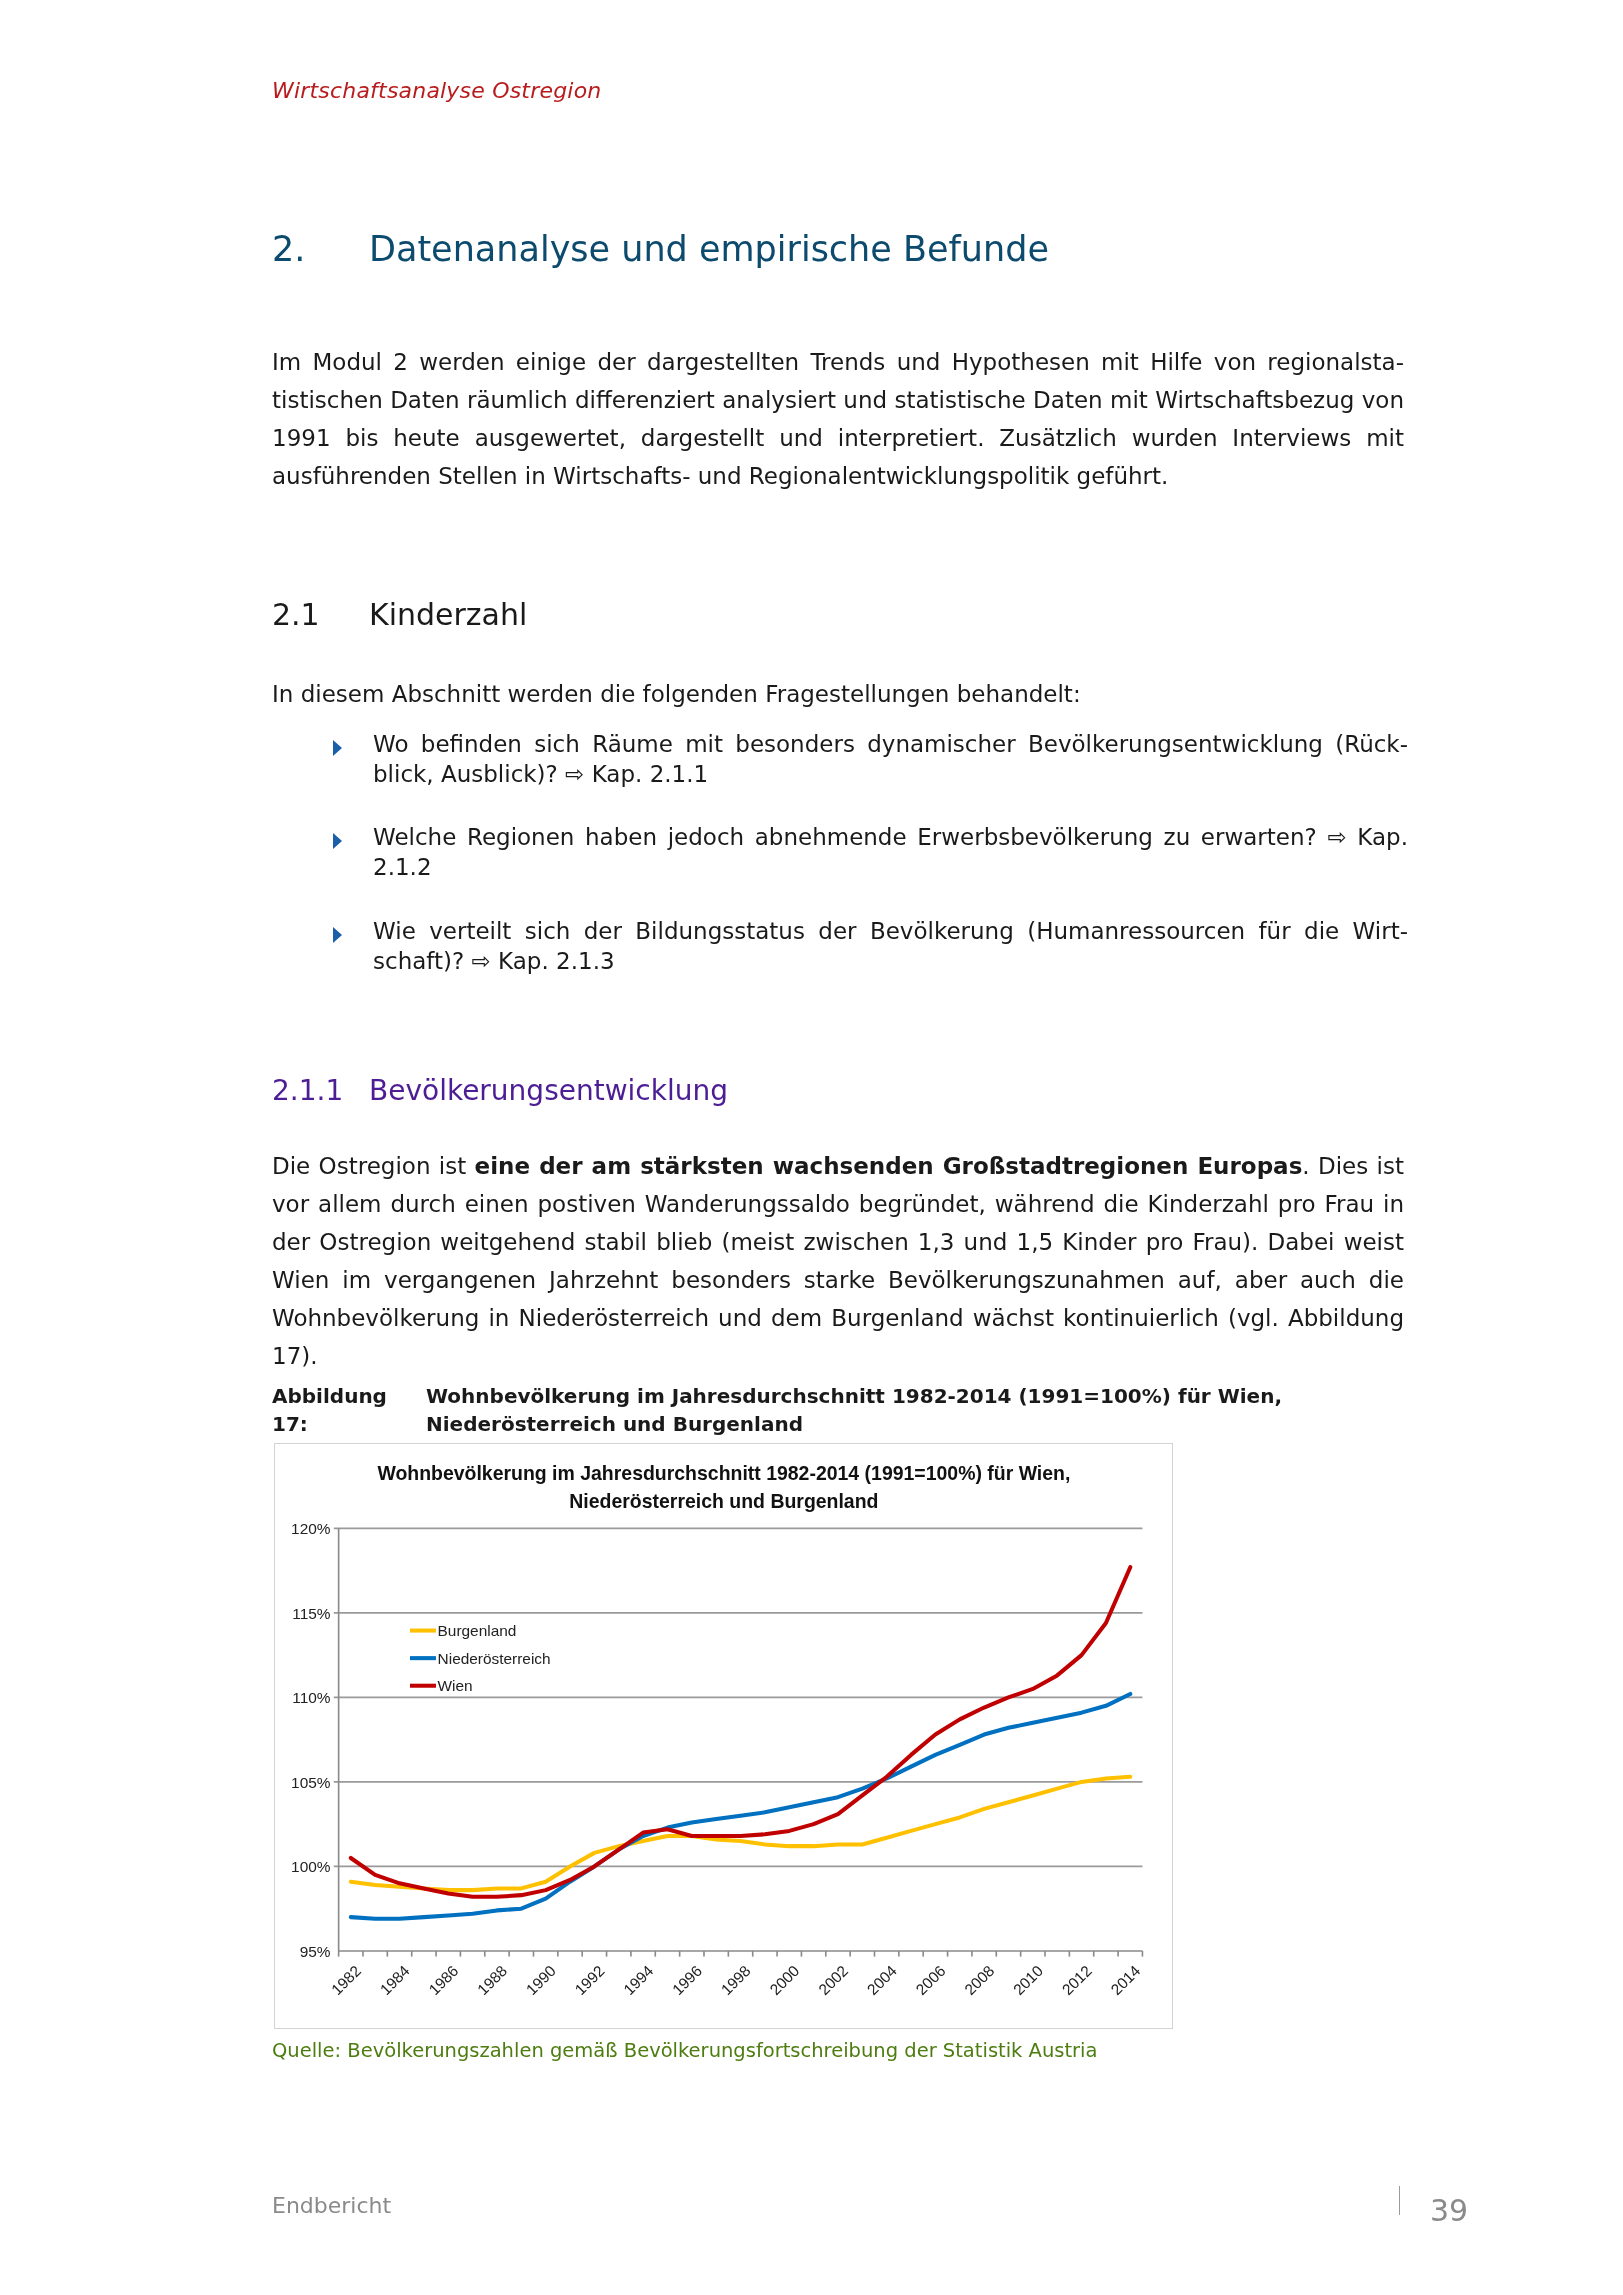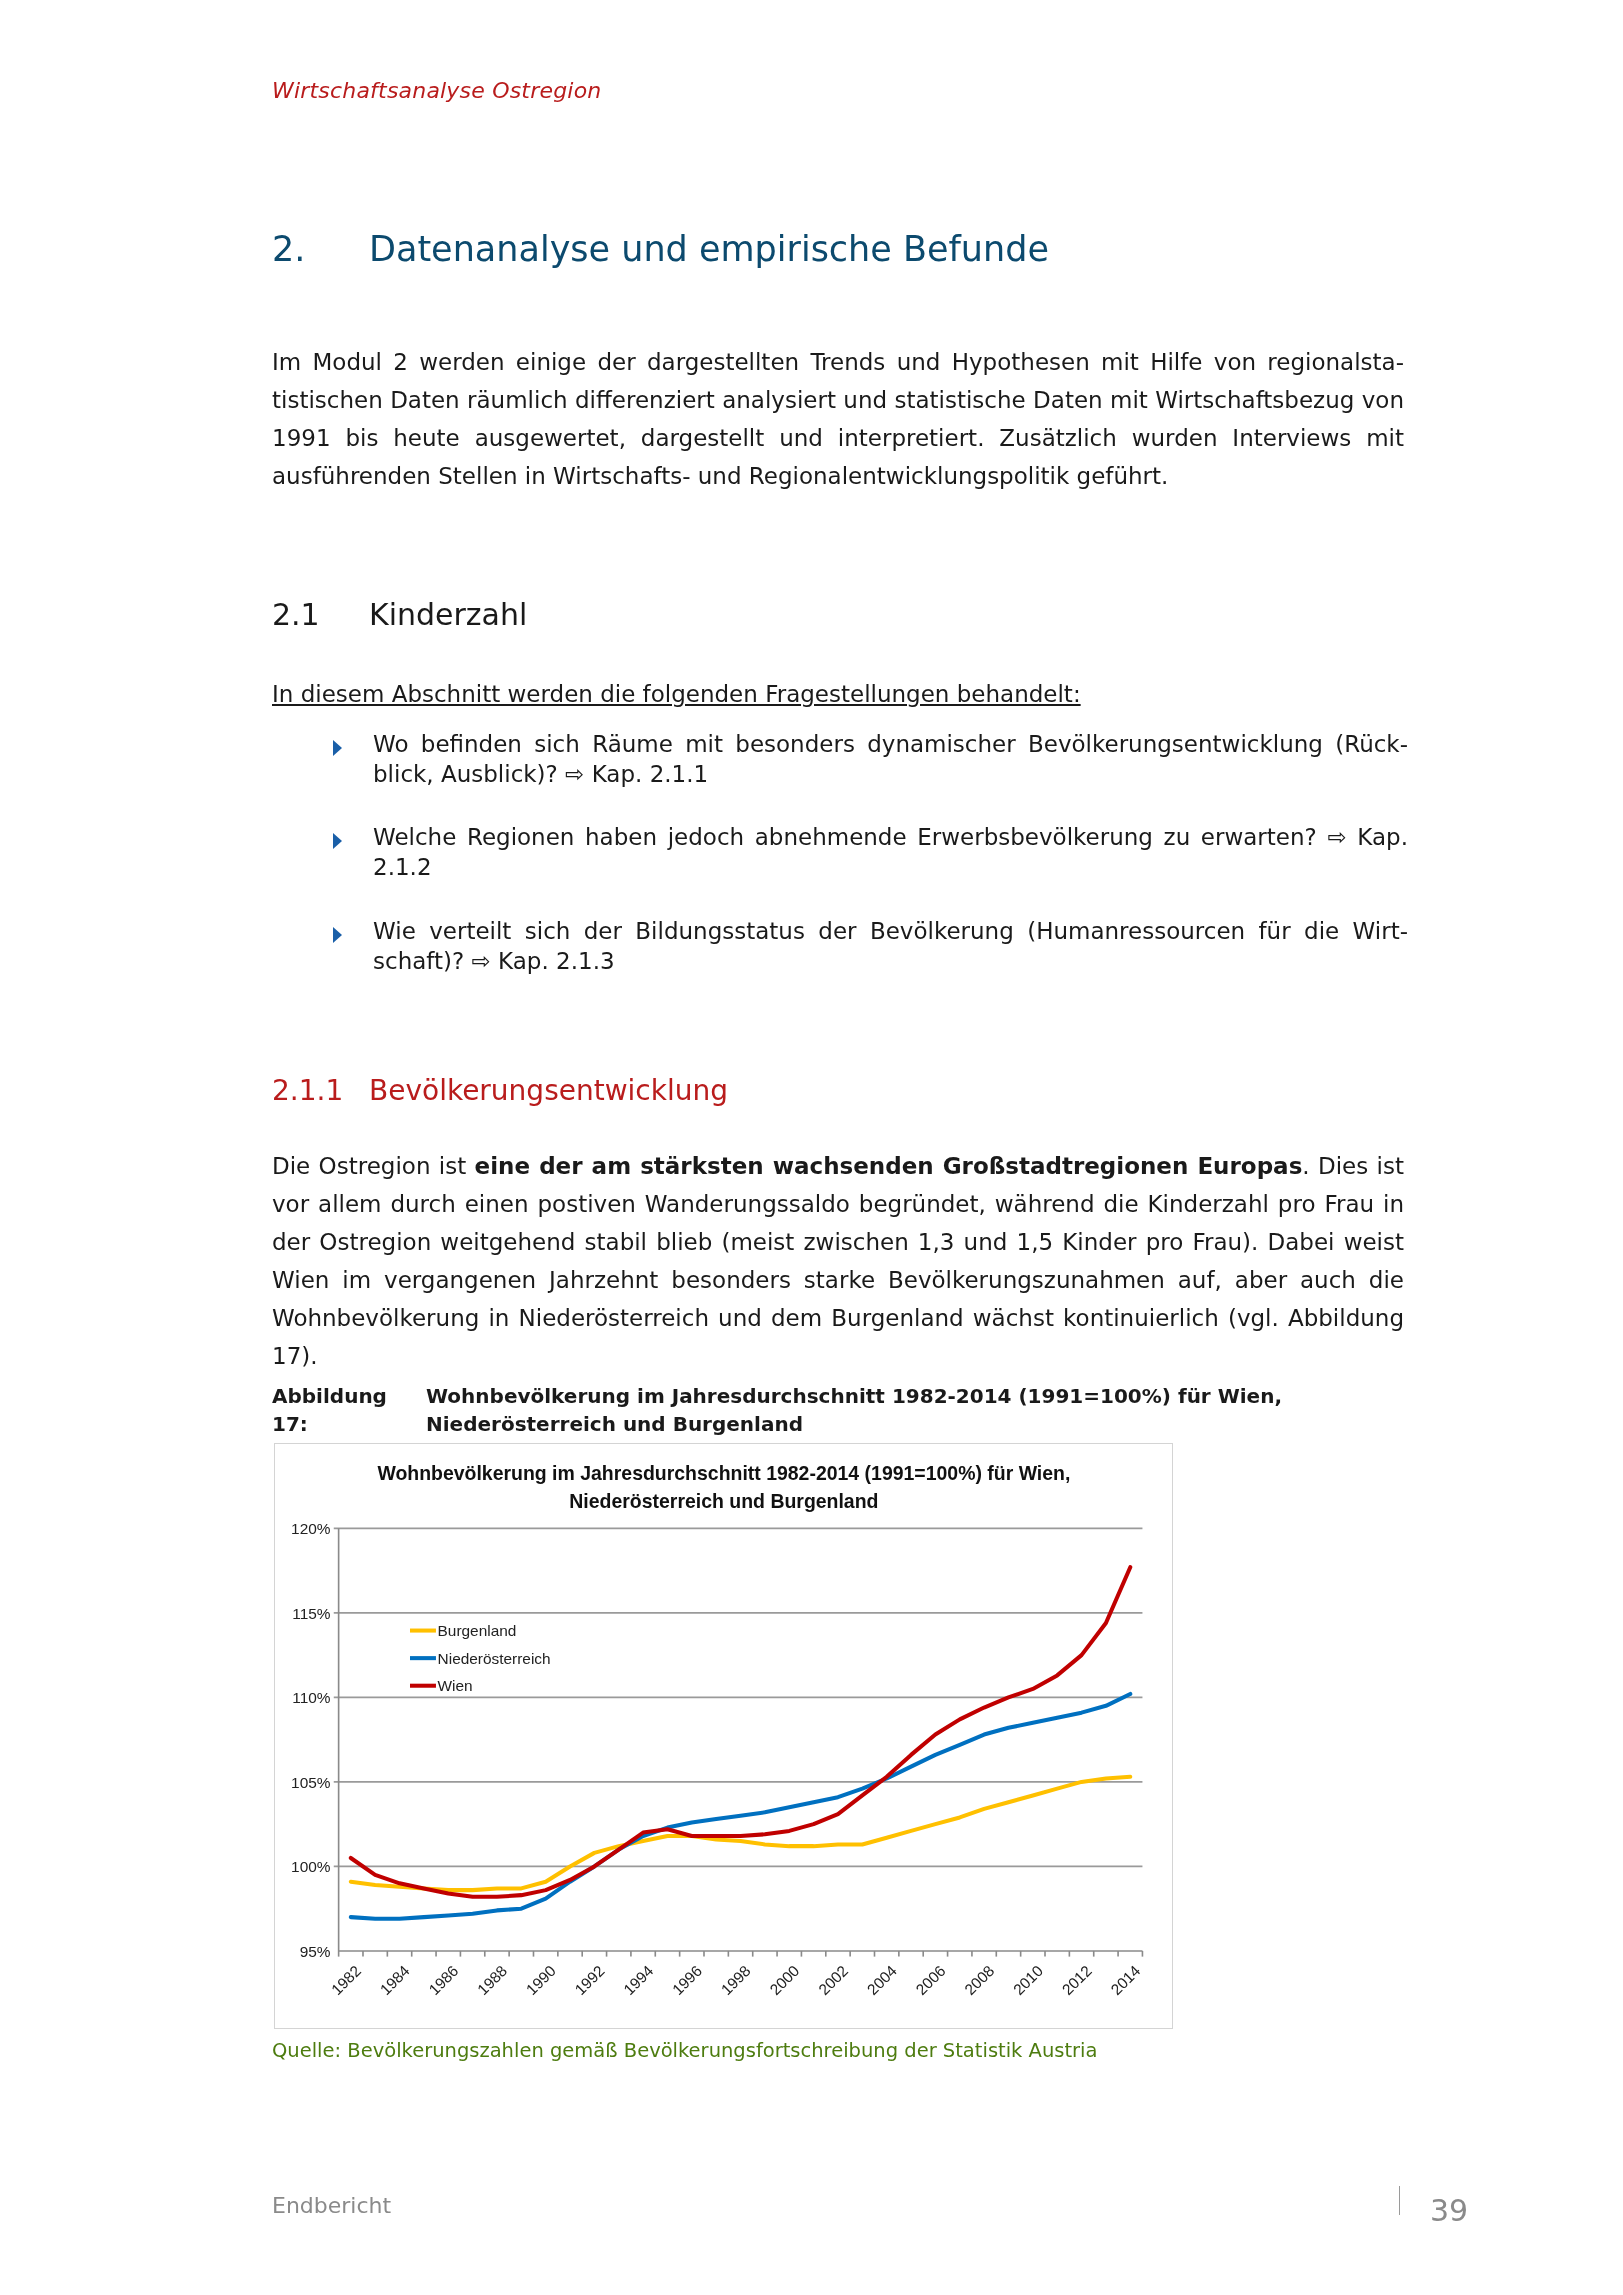--- a/index.html
+++ b/index.html
@@ -5,21 +5,21 @@
   html, body { margin: 0; padding: 0; background: #ffffff; }
   body { width: 1623px; height: 2295px; position: relative; overflow: hidden;
          font-family: "DejaVu Sans", "Liberation Sans", sans-serif; color: #1a1a1a; }
   .abs { position: absolute; }
   .running-header { left: 272px; top: 78px; font-size: 22px; color: #b91c1c; letter-spacing: 0.2px; font-style: italic; }
   .h1 { left: 272px; top: 229px; font-size: 35px; color: #0c4a6e; white-space: nowrap; }
   .h1 .num { display: inline-block; width: 97px; }
   .para { left: 272px; width: 1132px; font-size: 23px; line-height: 38px; text-align: justify; }
   .h2 { left: 272px; font-size: 30px; color: #1a1a1a; white-space: nowrap; }
   .h2 .num { display: inline-block; width: 97px; }
-  .h3 { left: 272px; font-size: 28px; color: #b91c1c; white-space: nowrap; }
+  .h3 { left: 272px; font-size: 28px; color: #4c1d95; white-space: nowrap; }
   .h3 .num { display: inline-block; width: 97px; }
   .bullet { left: 328px; width: 1080px; font-size: 23px; line-height: 30px; }
   .bullet .tri { position: absolute; left: 4.9px; top: 11.4px; width: 0; height: 0;
                  border-top: 8px solid transparent; border-bottom: 8px solid transparent;
                  border-left: 9.7px solid #1a5fa8; }
   .bullet .txt { margin-left: 45px; display: block; text-align: justify; }
   .caption { left: 272px; font-size: 20px; line-height: 28px; font-weight: bold; color: #1a1a1a; }
   .caption .lbl { display: inline-block; width: 154px; vertical-align: top; }
   .caption .cap-text { display: inline-block; width: 974px; vertical-align: top; }
   .chart-box { left: 274px; top: 1443px; width: 897px; height: 584px; border: 1.6px solid #d4d4d4; background: #fff; }
@@ -37,21 +37,21 @@
 <div class="abs h1">
   <span class="num">2.</span><span>Datenanalyse und empirische Befunde</span>
 </div>
 
 <div class="abs para" style="top:343px;">Im Modul 2 werden einige der dargestellten Trends und Hypothesen mit Hilfe von regionalsta­tistischen Daten räumlich differenziert analysiert und statistische Daten mit Wirtschaftsbezug von 1991 bis heute ausgewertet, dargestellt und interpretiert. Zusätzlich wurden Interviews mit ausführenden Stellen in Wirtschafts- und Regionalentwicklungspolitik geführt.</div>
 
 <div class="abs h2" style="top:597px;">
   <span class="num">2.1</span><span>Kinderzahl</span>
 </div>
 
-<div class="abs para" style="top:675px;text-decoration:underline;">In diesem Abschnitt werden die folgenden Fragestellungen behandelt:</div>
+<div class="abs para" style="top:675px;">In diesem Abschnitt werden die folgenden Fragestellungen behandelt:</div>
 
 <div class="abs bullet" style="top:729px;">
   <span class="tri"></span>
   <span class="txt">Wo befinden sich Räume mit besonders dynamischer Bevölkerungsentwicklung (Rück­blick, Ausblick)? ⇨ Kap. 2.1.1</span>
 </div>
 <div class="abs bullet" style="top:822px;">
   <span class="tri"></span>
   <span class="txt">Welche Regionen haben jedoch abnehmende Erwerbsbevölkerung zu erwarten? ⇨ Kap. 2.1.2</span>
 </div>
 <div class="abs bullet" style="top:916px;">

